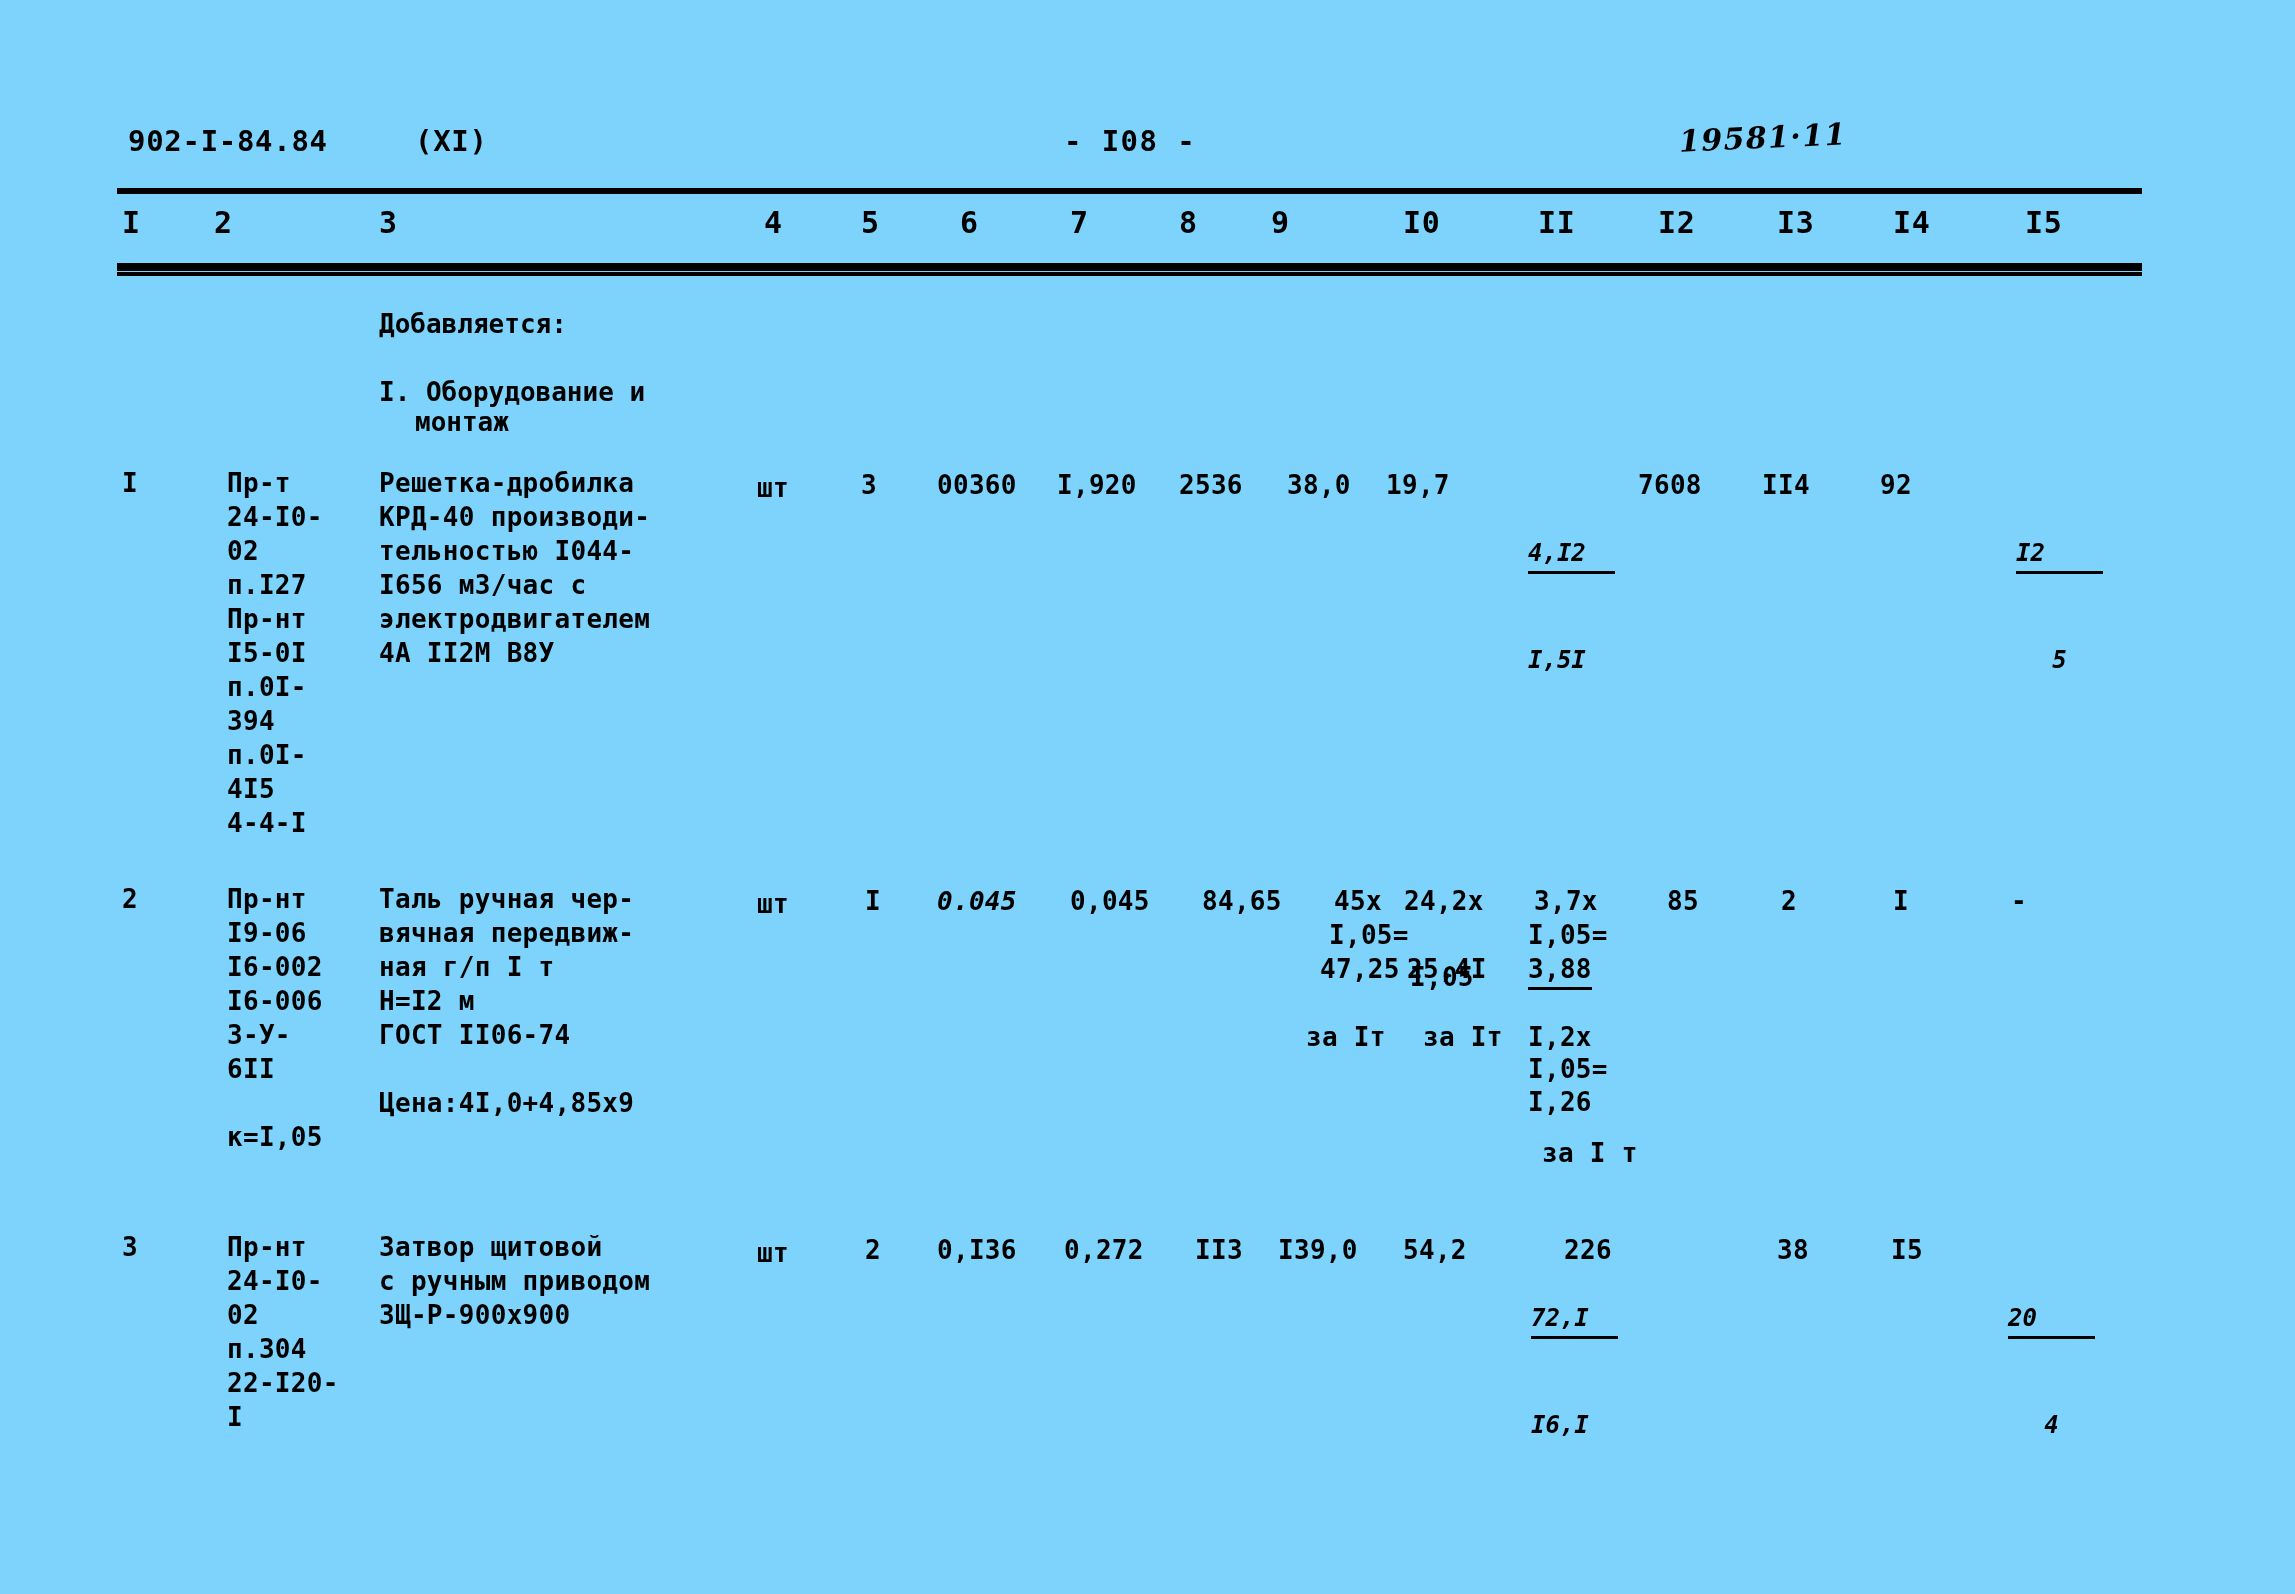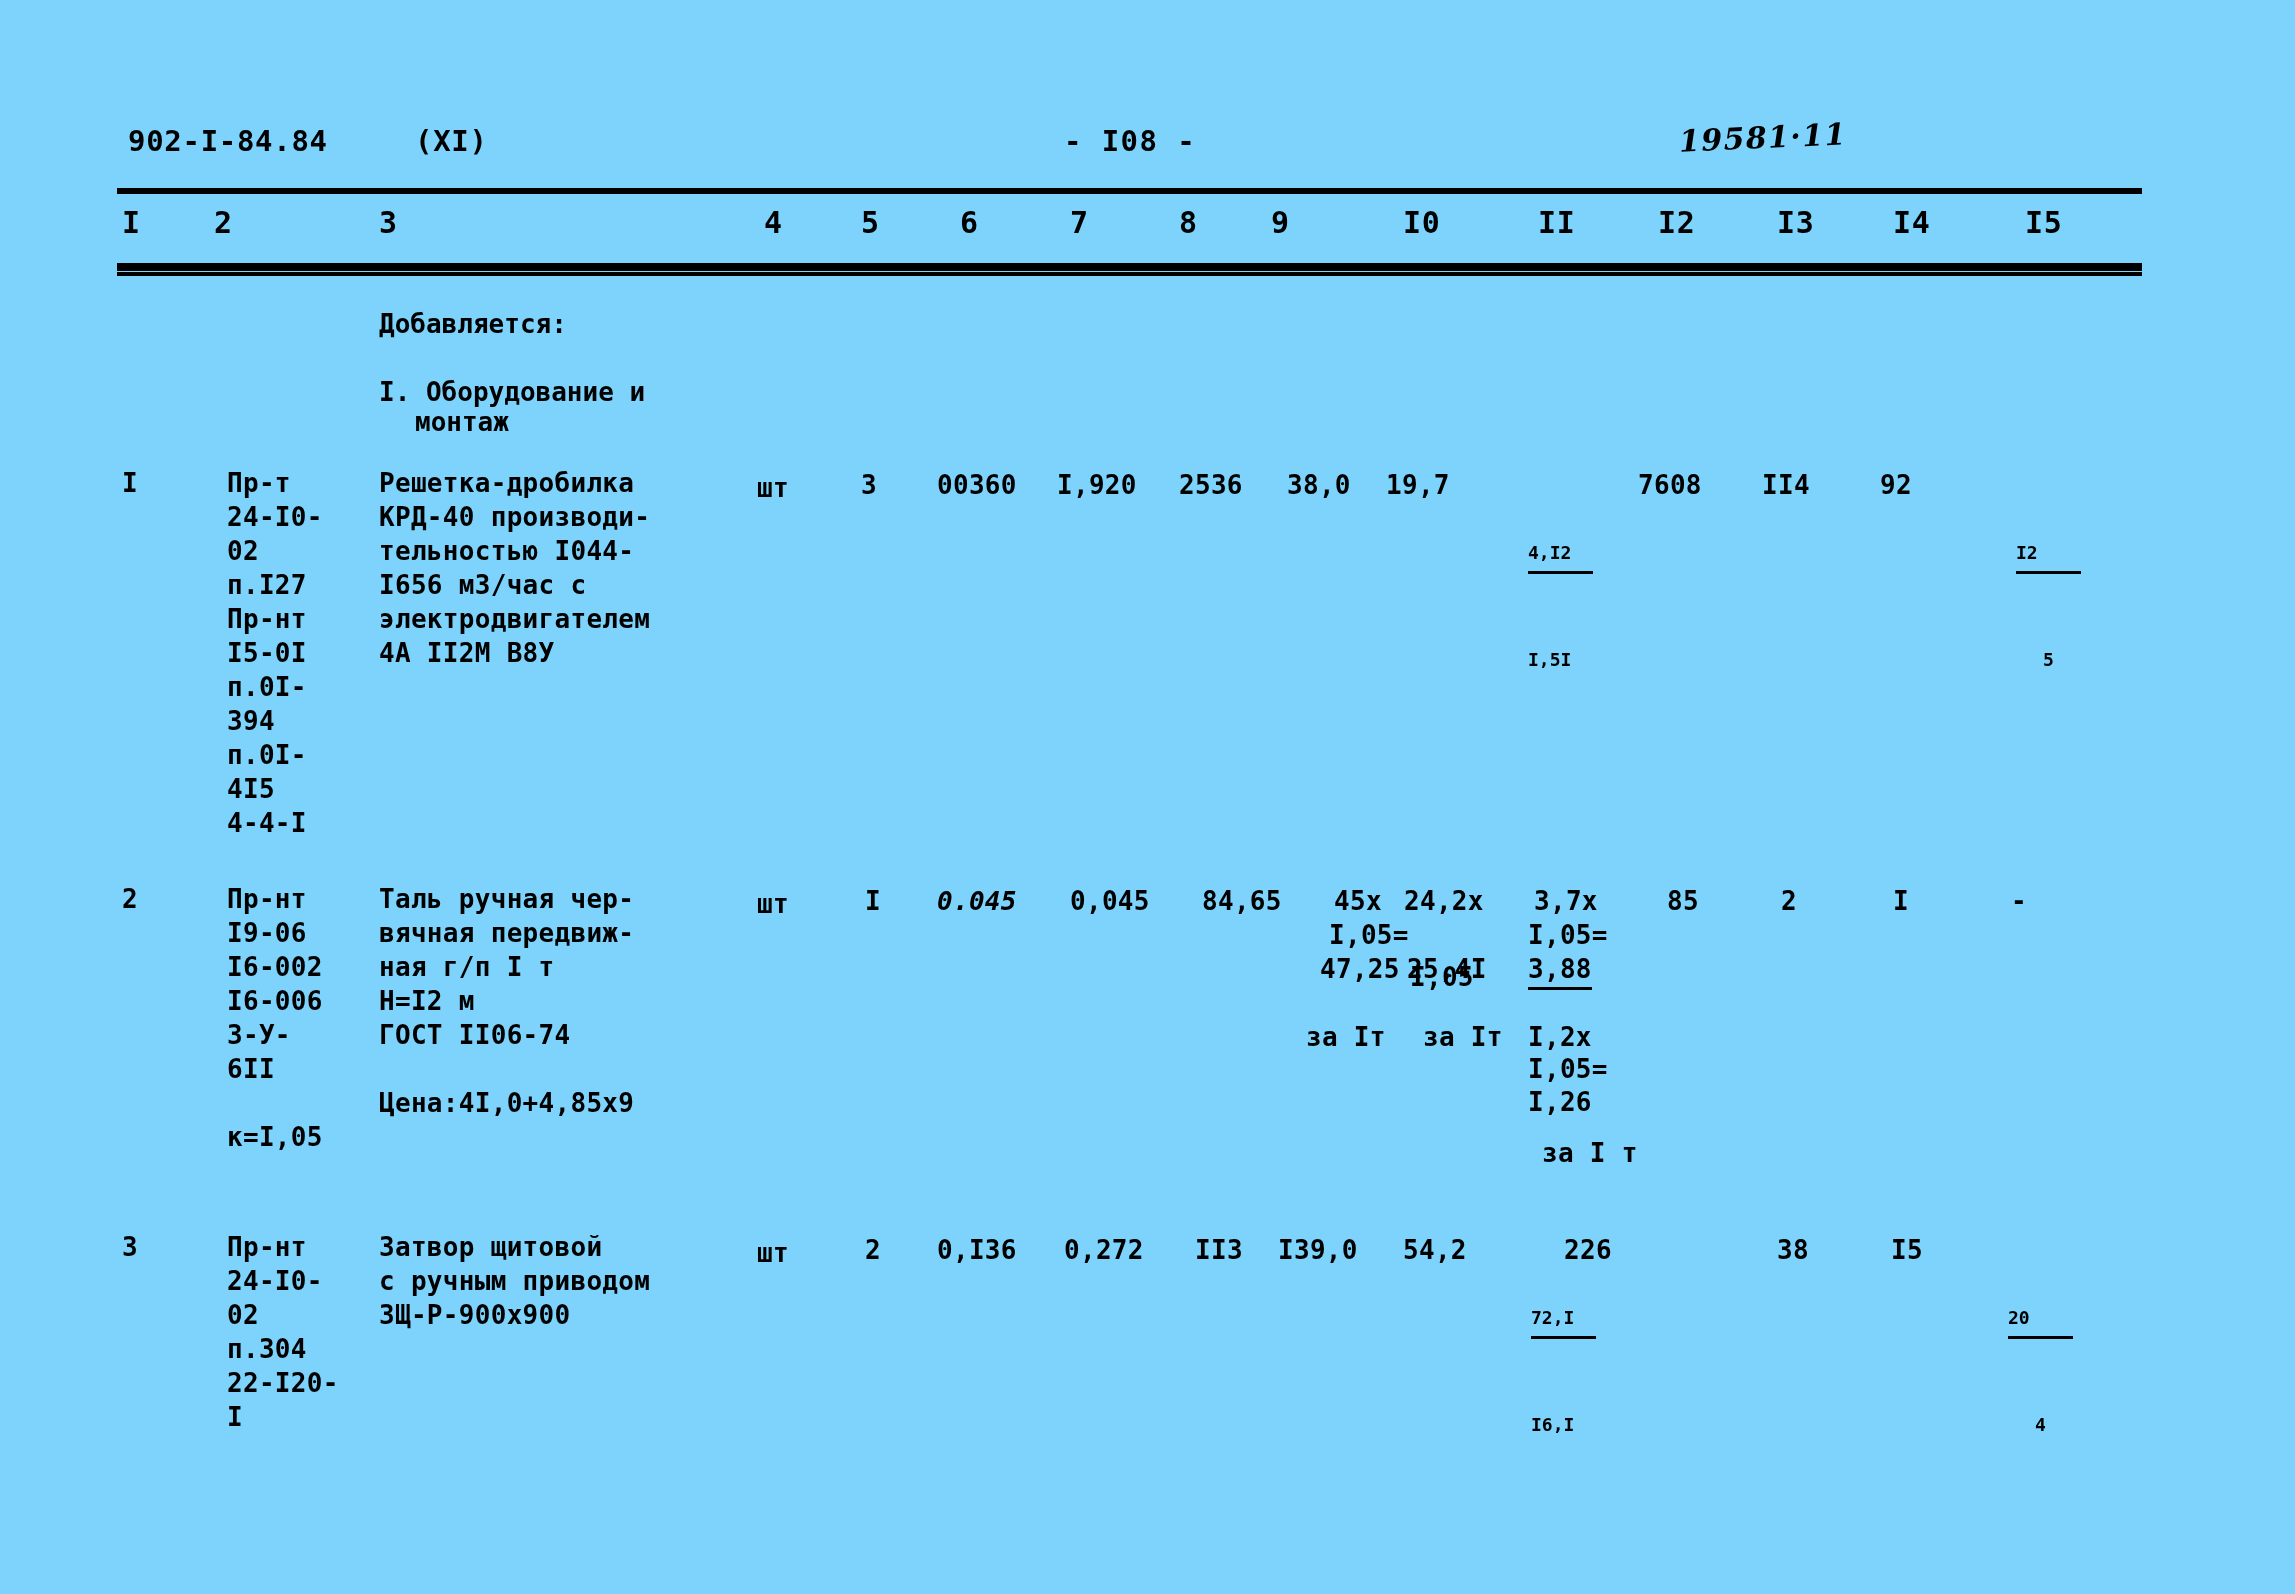--- a/index.html
+++ b/index.html
@@ -100,25 +100,26 @@
     line-height: 34px;
     letter-spacing: 0.3px;
     white-space: pre;
   }
 
   .intro { font-size: 26px; font-weight: 700; line-height: 34px; white-space: pre; }
 
   
   .frac {
     position: absolute;
-    font-size: 18px;
+    font-size: 24px;
     font-weight: 700;
     line-height: 34px;
     text-align: left;
     white-space: pre;
+    font-style: italic;
   }
   .frac .num {
     display: block;
     border-bottom: 3.5px solid #000;
     padding-bottom: 0.7px;
   }
   .frac .den {
     display: block;
     padding-top: 1.4px;
   }

